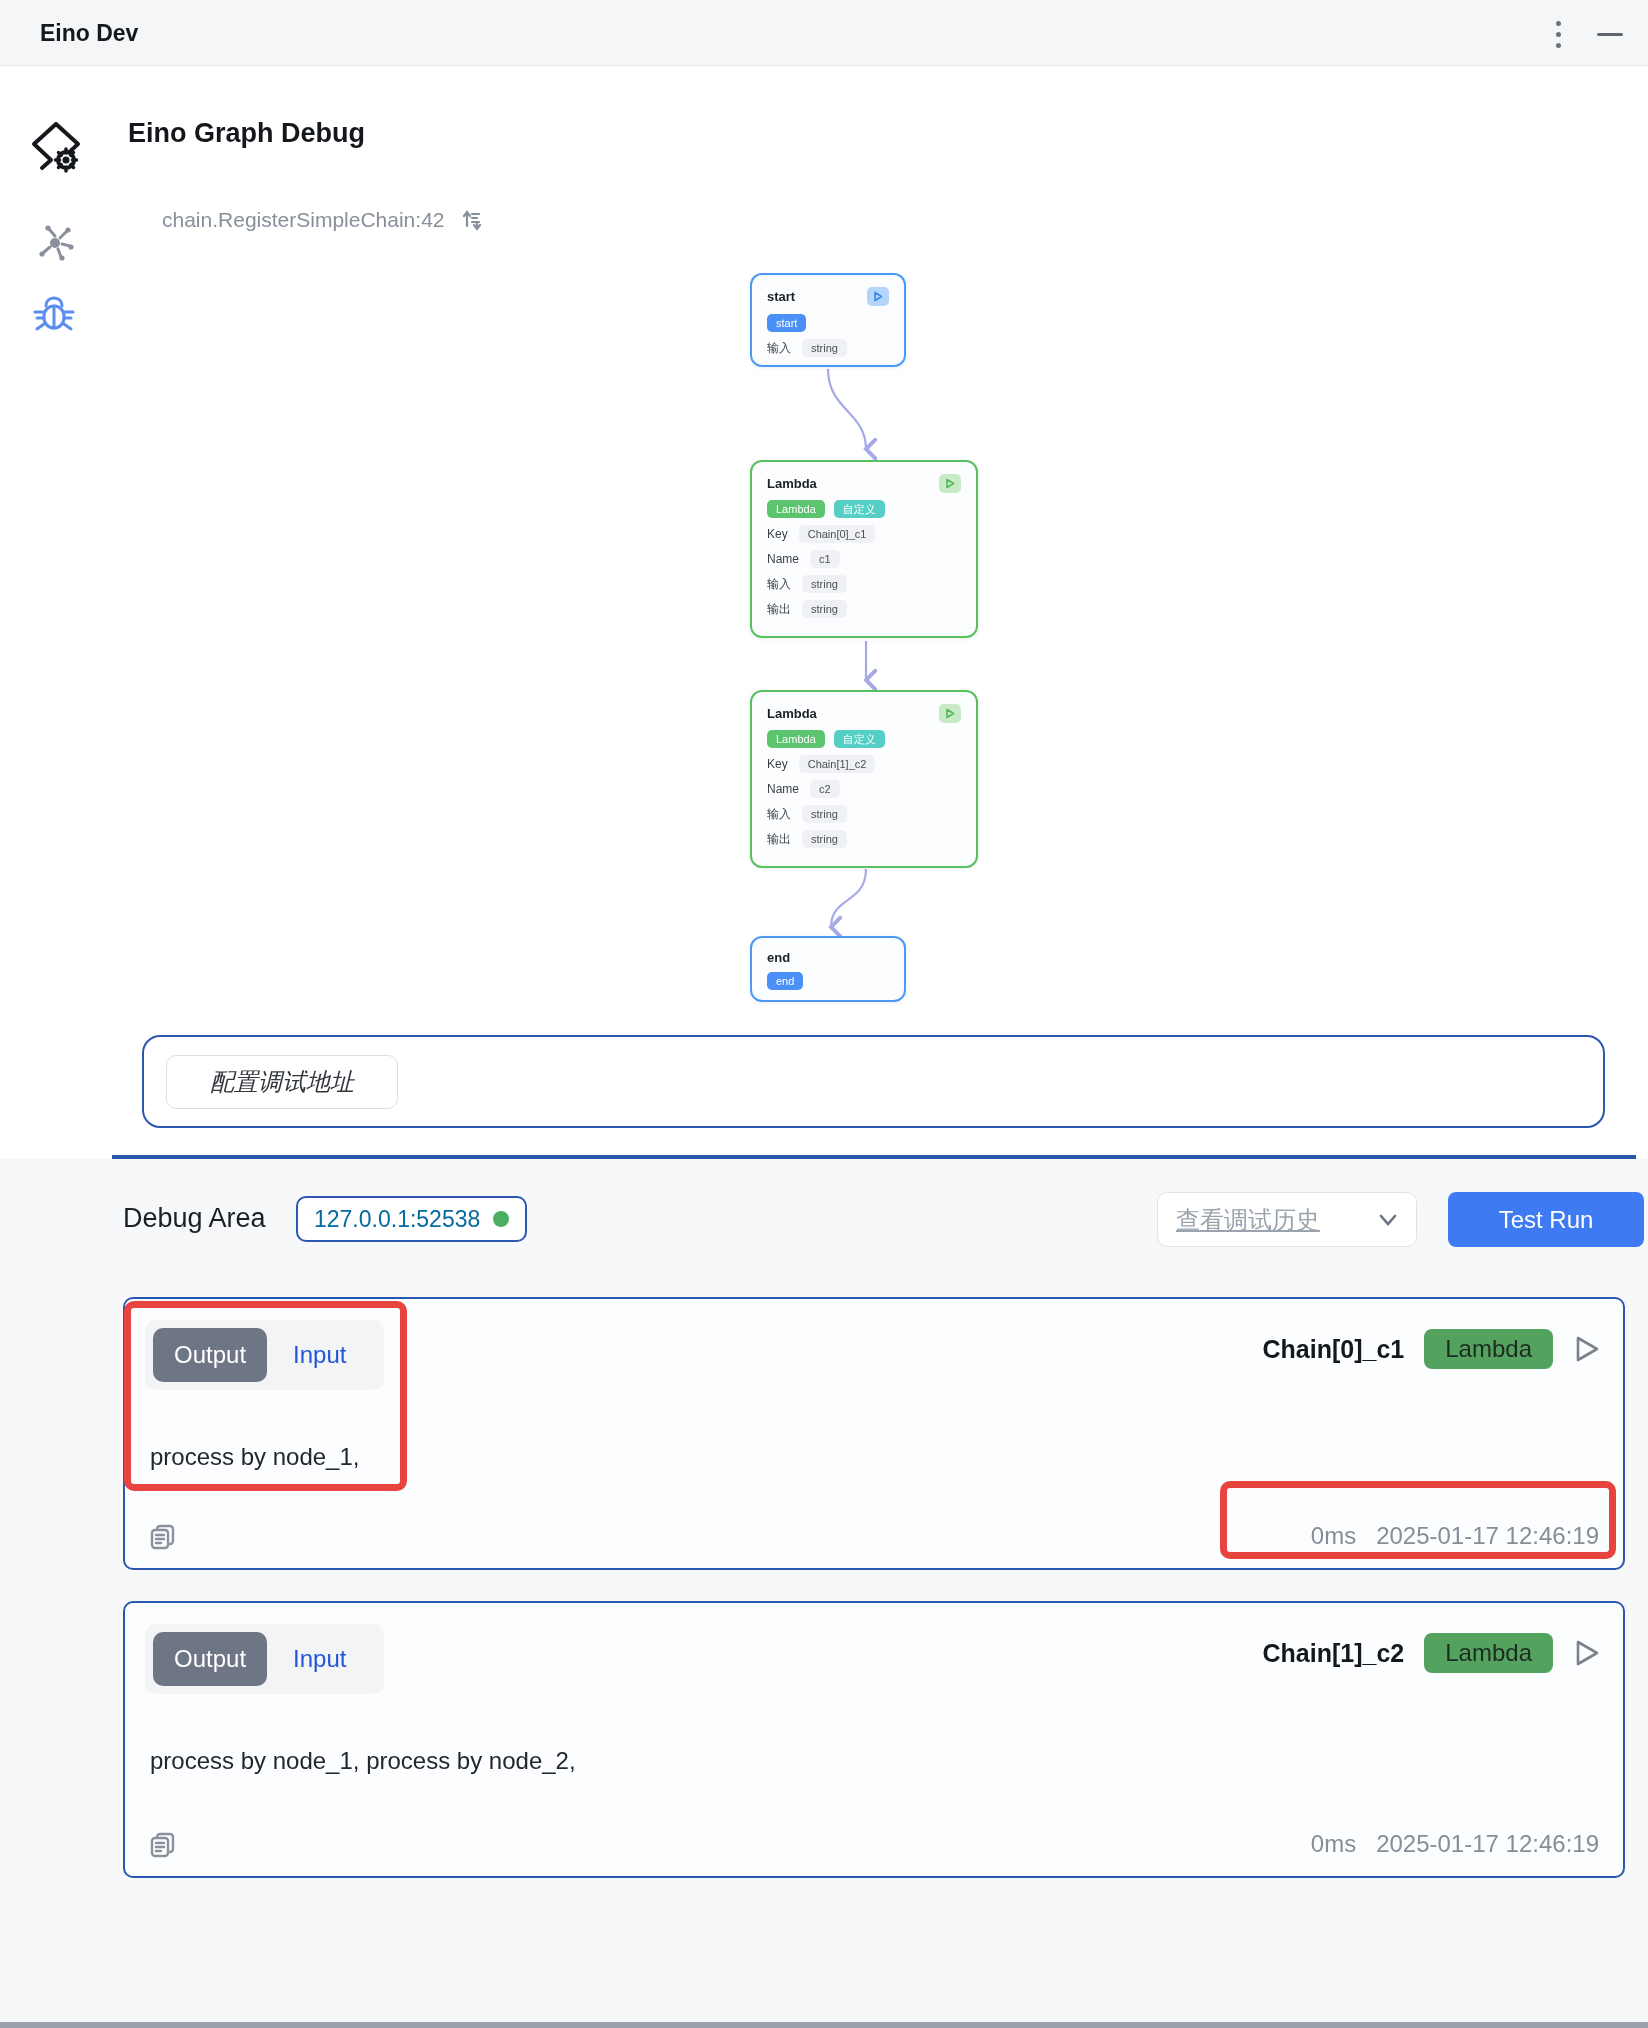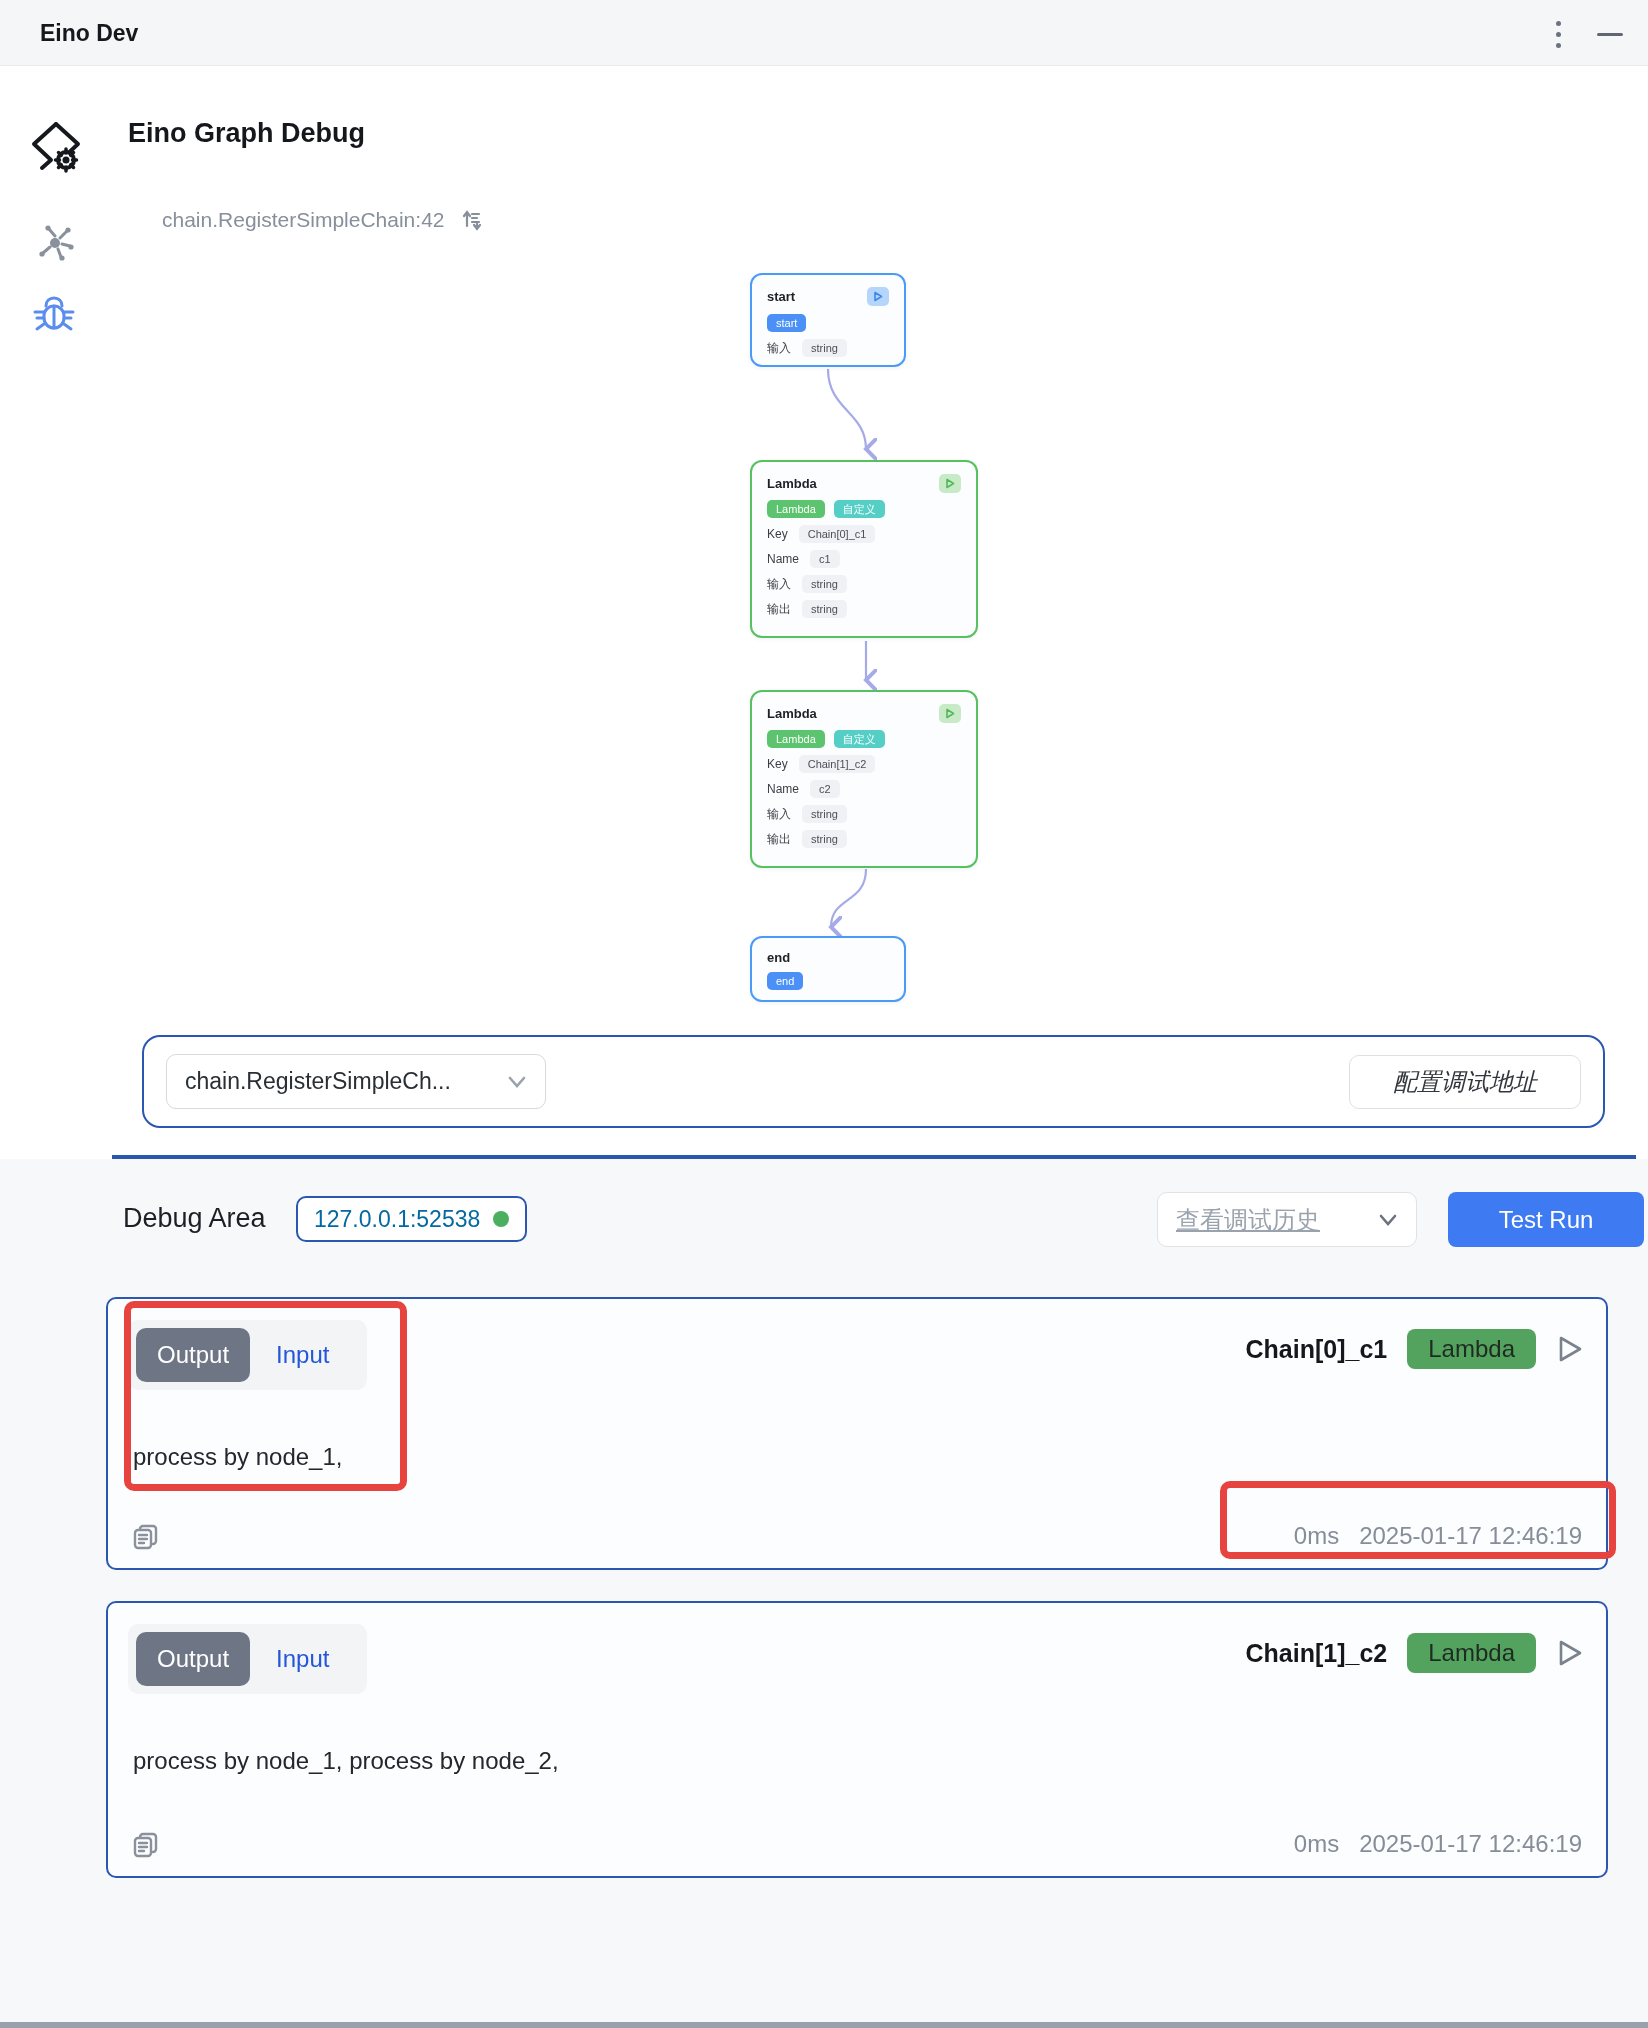--- a/index.html
+++ b/index.html
@@ -59,21 +59,21 @@
   .debug-bg { left:0; top:1159px; width:1648px; height:864px; background:#f7f8fa; }
   .debug-head-label { left:123px; top:1203px; font-size:27px; color:#1c2026; }
   .addr-badge { left:296px; top:1196px; height:46px; border:2px solid #2b57b0; border-radius:10px; background:#fff; display:flex; align-items:center; gap:13px; padding:0 16px; }
   .addr-text { font-size:23px; color:#0369a1; }
   .green-dot { width:16px; height:16px; border-radius:50%; background:#4caf5f; }
   .history-select { left:1157px; top:1192px; width:260px; height:55px; border:1.5px solid #dfe2e7; border-radius:10px; background:#fff; display:flex; align-items:center; justify-content:space-between; padding:0 18px; cursor:pointer; }
   .history-value { font-size:24px; color:#9aa3ad;text-decoration:underline; }
   .testrun-btn { left:1448px; top:1192px; width:196px; height:55px; background:#3e7bf2; border:none; border-radius:8px; color:#fff; font-size:24px; display:flex; align-items:center; justify-content:center; cursor:pointer; font-family:inherit; }
 
   
-  .card { position:absolute; left:106px; width:1502px; border:2px solid #2b57b0; border-radius:10px; background:#fcfdfe; }
+  .card { position:absolute; left:123px; width:1502px; border:2px solid #2b57b0; border-radius:10px; background:#fcfdfe; }
   .card1 { top:1297px; height:273px; }
   .card2 { top:1601px; height:277px; }
   .tabgroup { position:absolute; left:20px; top:21px; background:#f3f4f6; border-radius:10px; display:flex; align-items:center; padding:8px; }
   .tab-output { background:#6e7585; color:#fff; border-radius:10px; padding:13px 21px; font-size:24px; cursor:pointer; }
   .tab-input { color:#2356d8; font-size:24px; margin:0 30px 0 26px; cursor:pointer; }
   .card-head-right { position:absolute; right:22px; top:30px; display:flex; align-items:center; gap:20px; }
   .node-key { font-size:25px; font-weight:bold; color:#14171c; }
   .type-badge { background:#53a35e; color:#1e2b22; border-radius:8px; padding:6px 21px; font-size:24px; }
   .card-content { position:absolute; left:25px; top:144px; font-size:24px; color:#23272e; }
   .copy-btn { position:absolute; left:23px; bottom:16px; cursor:pointer; }
@@ -256,26 +256,20 @@
 </div>
 
 <div class="node node-blue node-pad" style="left:750px;top:936px;width:156px;height:66px;gap:6px;">
   <div class="node-title-row">
     <span class="node-title">end</span>
   </div>
   <div><span class="pill pill-blue">end</span></div>
 </div>
 
 <div class="abs toolbar">
-  <div class="chain-select">
-    <span class="chain-select-value">chain.RegisterSimpleCh...</span>
-    <svg width="20" height="14" viewBox="0 0 20 14" fill="none" stroke="#9aa3ad" stroke-width="2.6" stroke-linecap="round">
-        <path d="M3 3 L10 11 L17 3"></path>
-      </svg>
-  </div>
   <button class="config-btn" style="font-family:inherit;">配置调试地址</button>
 </div>
 
 <div class="abs divider"></div>
 <div class="abs debug-bg"></div>
 
 <div class="abs debug-head-label">Debug Area</div>
 <div class="abs addr-badge">
   <span class="addr-text">127.0.0.1:52538</span>
   <span class="green-dot"></span>

